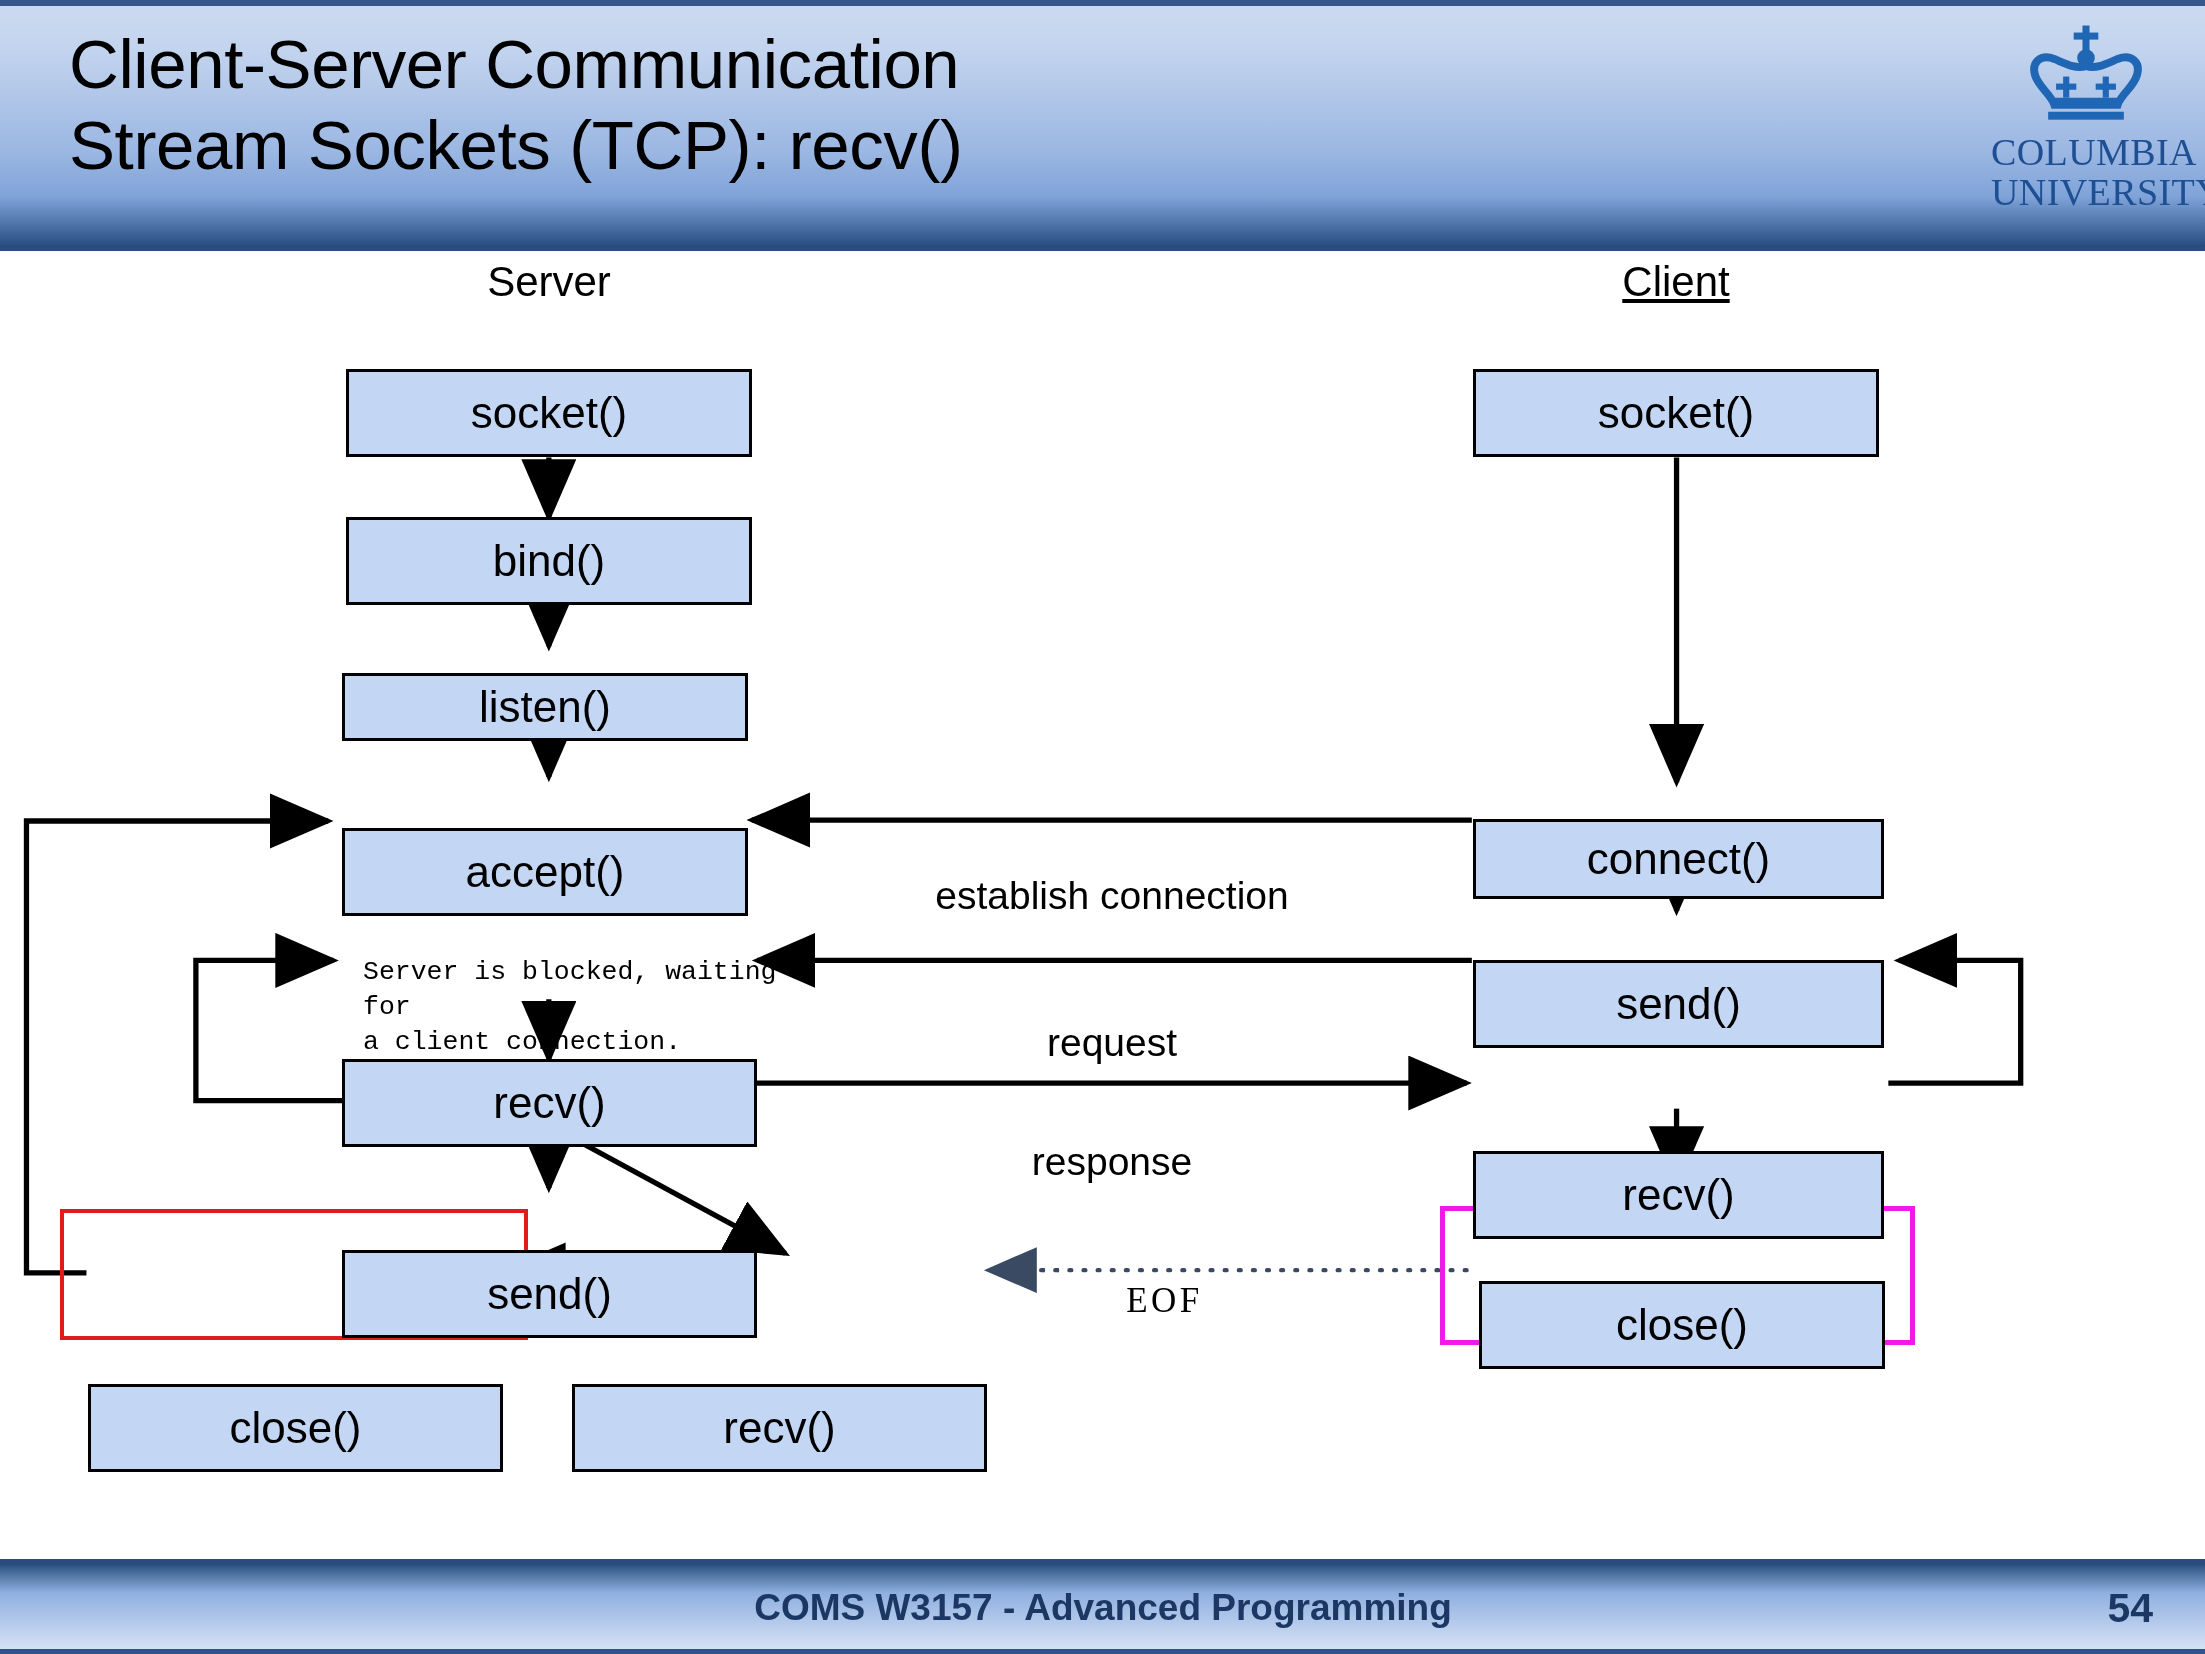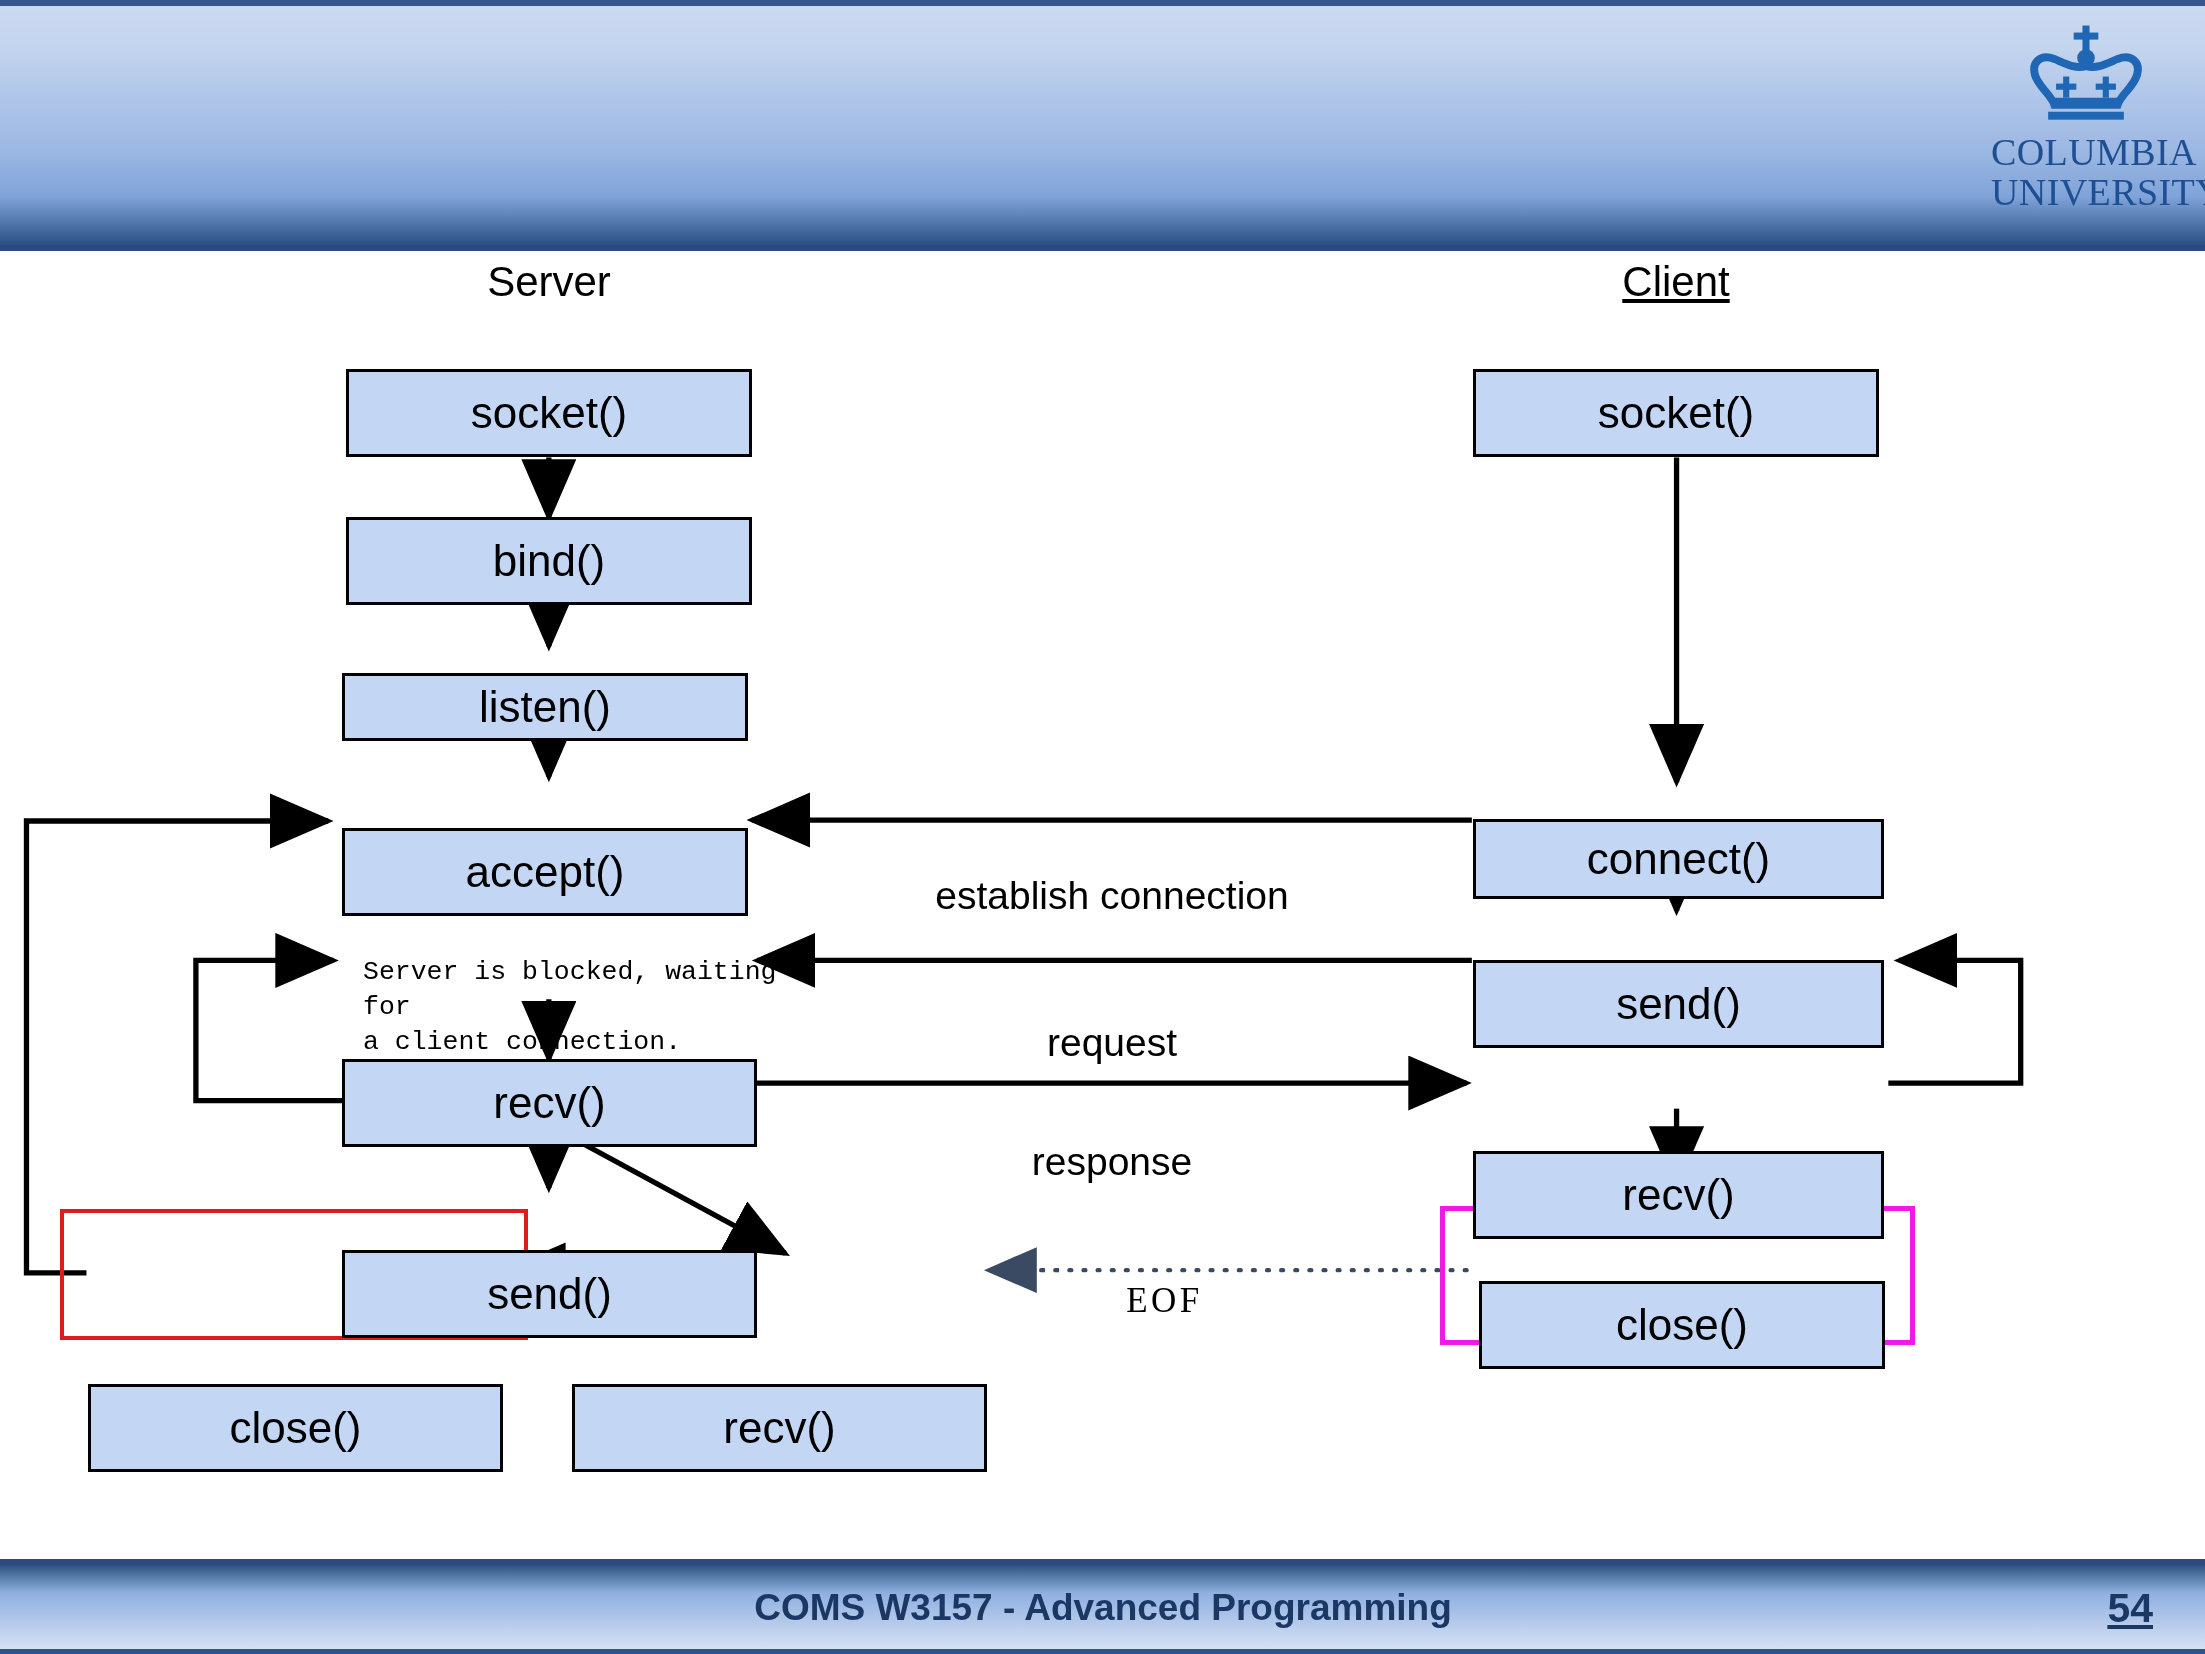--- a/index.html
+++ b/index.html
@@ -90,29 +90,30 @@
   }
   .footer-center{
     position:absolute;left:0;top:23px;width:2206px;text-align:center;
     font-size:37px;font-weight:bold;color:#1b3864;
     font-family:"Liberation Sans", sans-serif;
   }
   .footer-page{
     position:absolute;right:53px;top:21px;
     font-size:41px;font-weight:bold;color:#1b3864;
     font-family:"Liberation Sans", sans-serif;
-    text-decoration:underline;
   }
 </style>
 </head>
 <body>
 
 <div id="slide">
 
   <div class="header">
+    <div class="header-title">Client-Server Communication
+Stream Sockets (TCP): recv()</div>
 
     <div class="logo">
       <span class="logo-crown">
         <svg width="124" height="110" viewBox="0 0 140 125" aria-hidden="true">
           <g fill="#1f66b5">
 
             <rect x="66" y="4" width="8" height="30"></rect>
             <rect x="56" y="12" width="28" height="8"></rect>
 
             <circle cx="70" cy="41" r="10"></circle>

